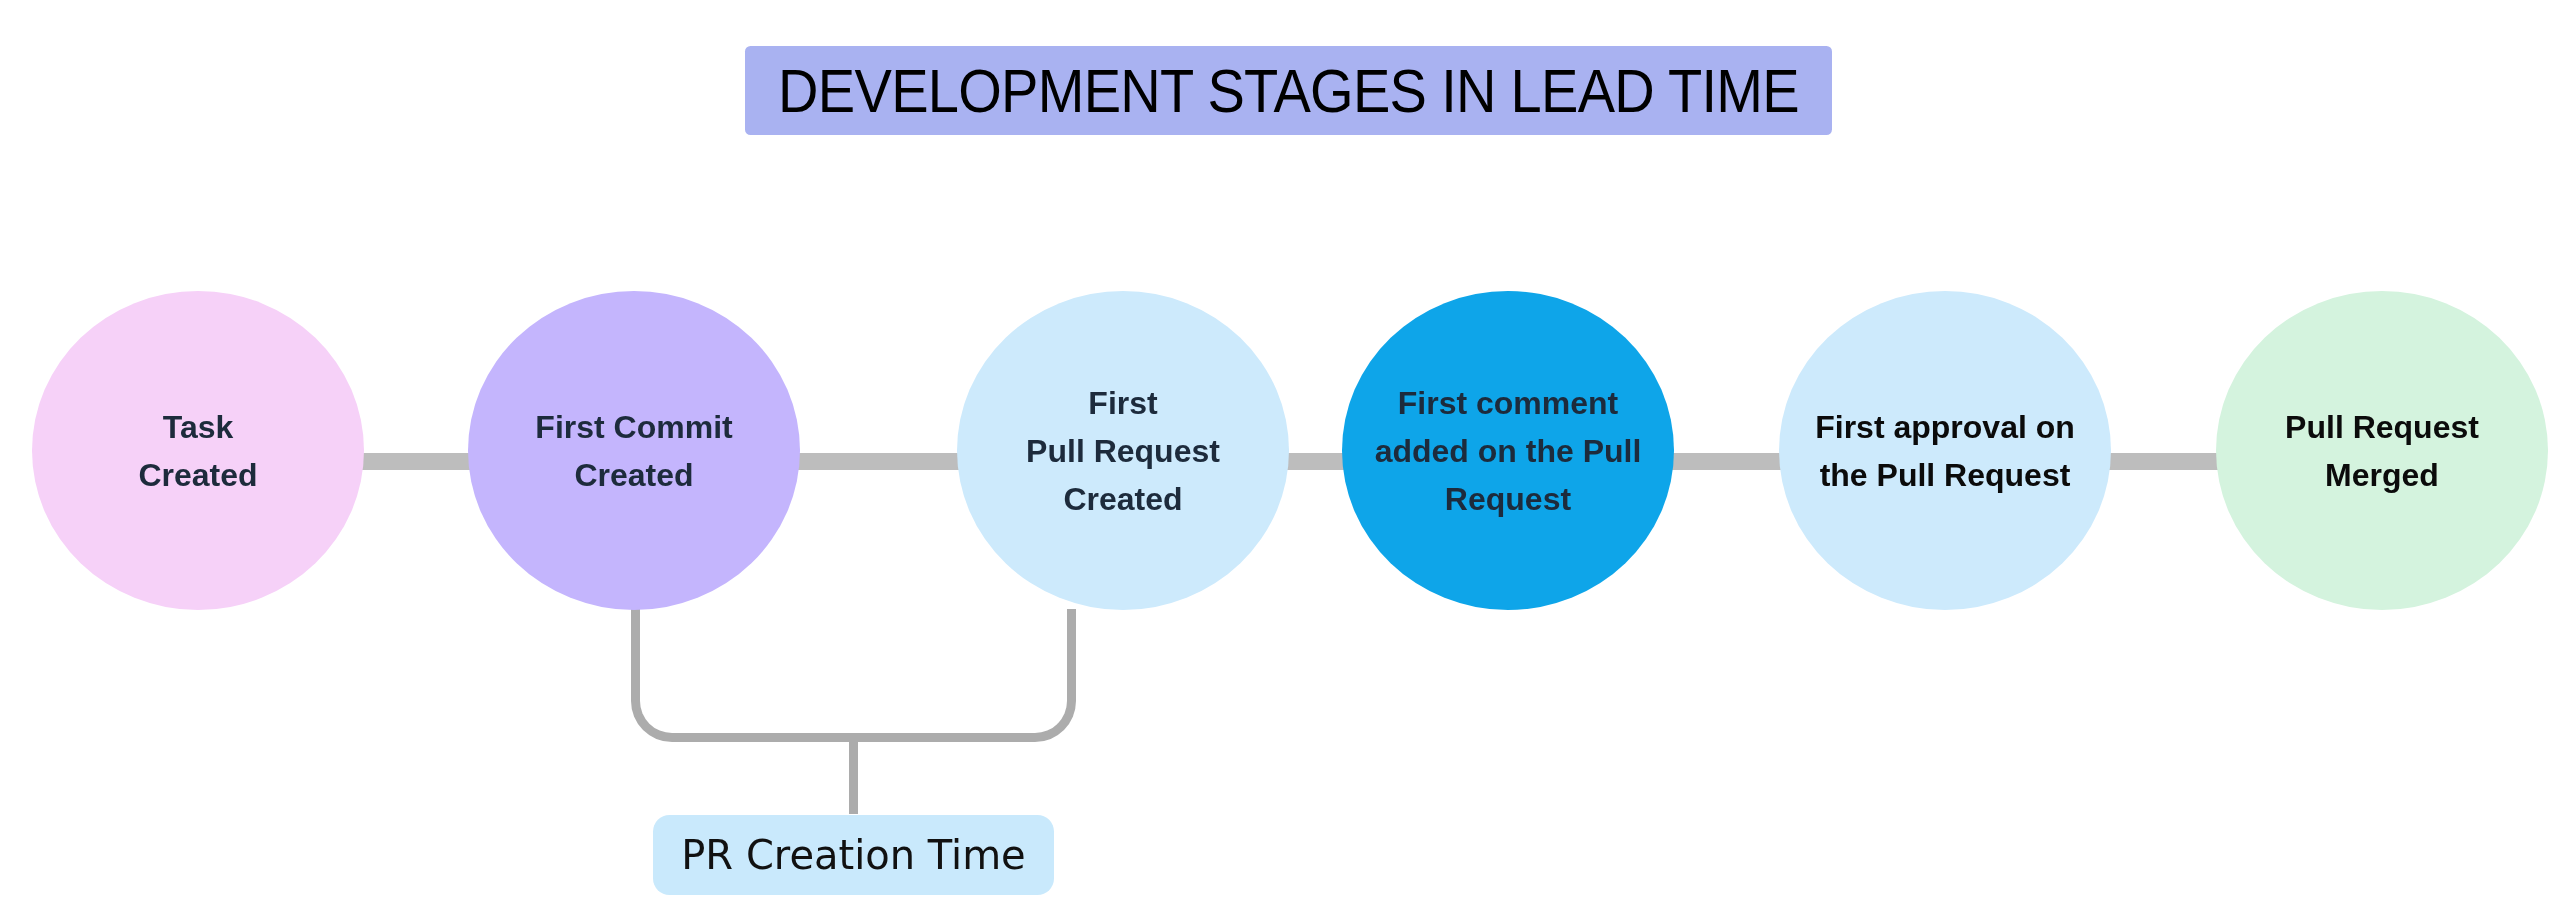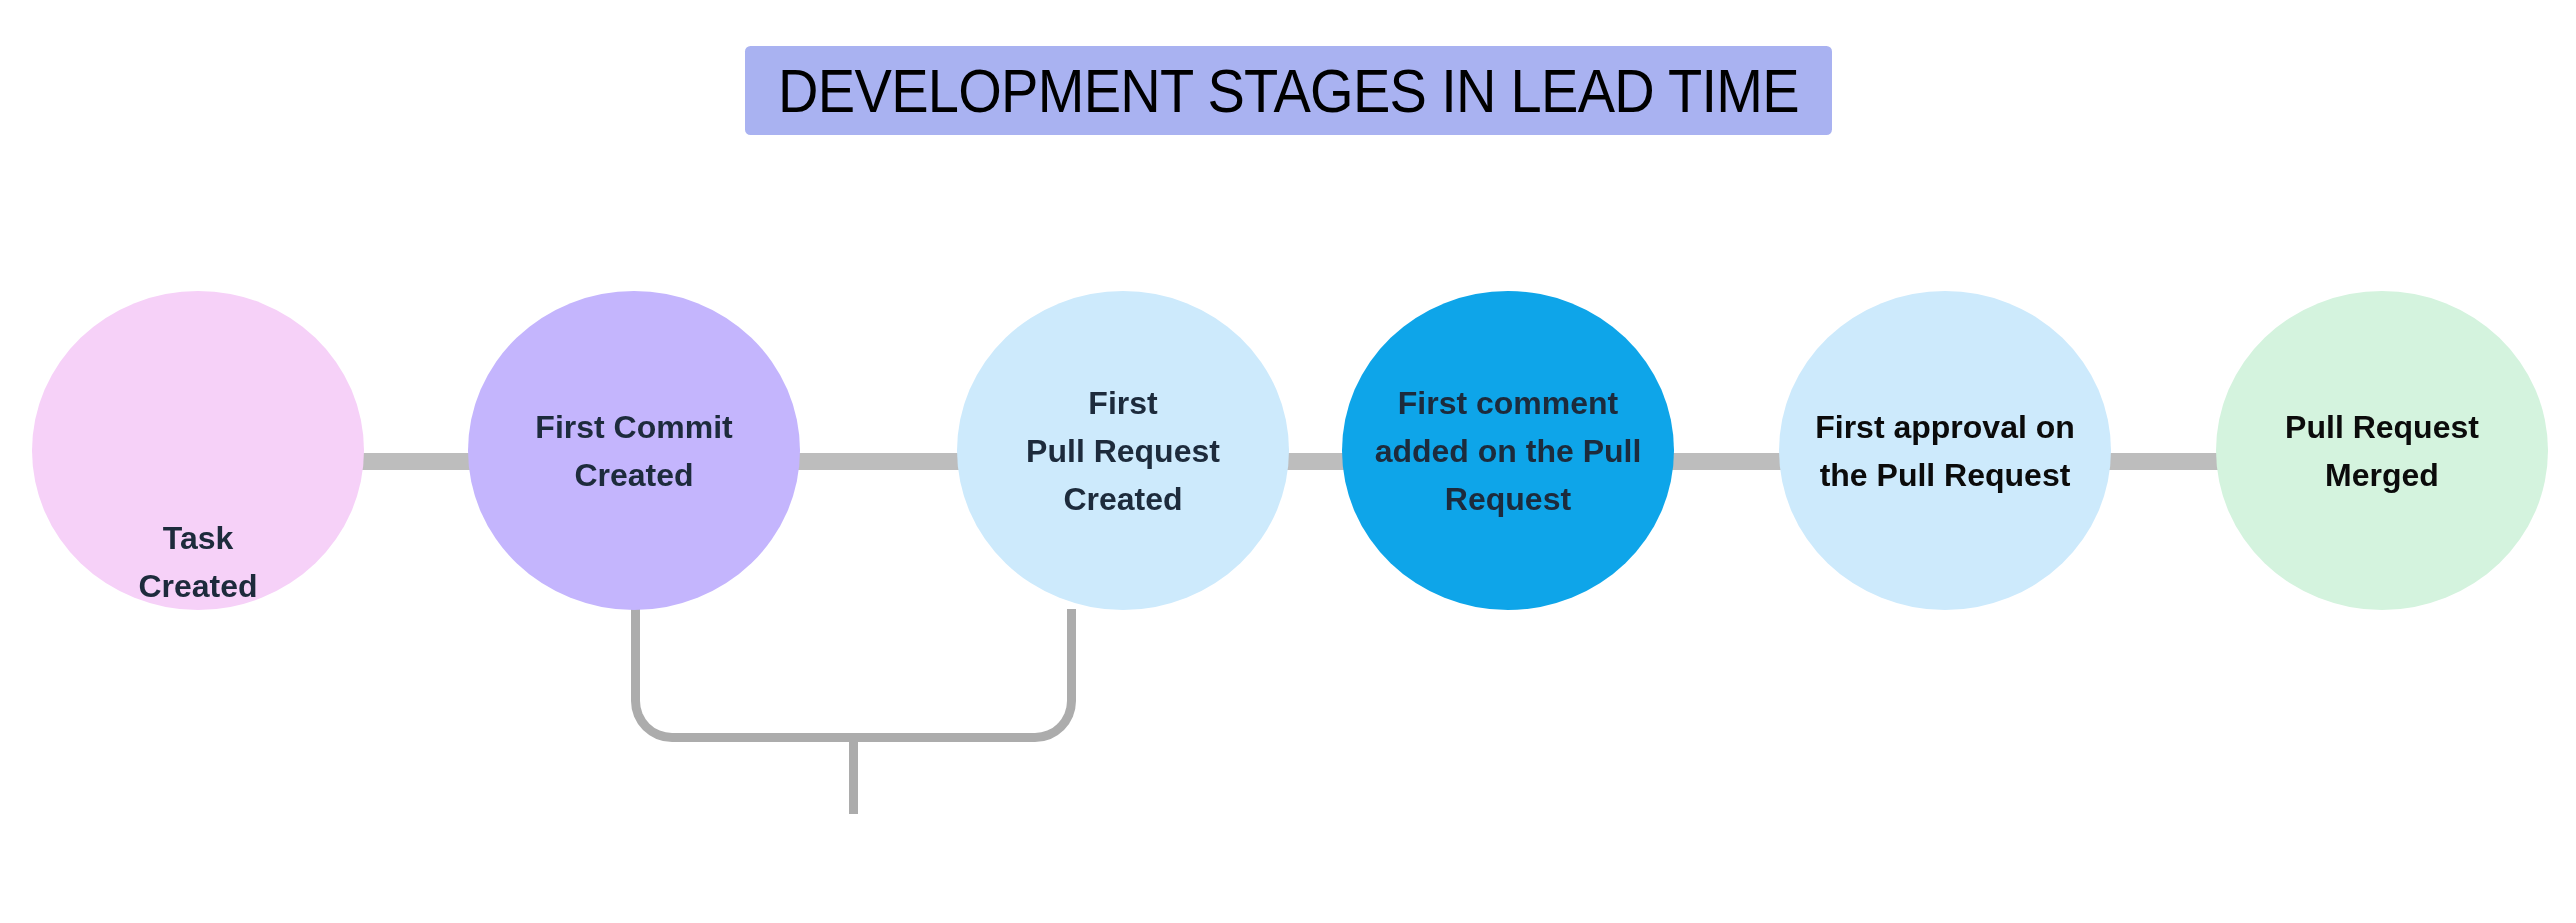--- a/index.html
+++ b/index.html
@@ -61,21 +61,21 @@
     justify-content: center;
     text-align: center;
     z-index: 2;
   }
   .stage-label {
     font-size: 32px;
     font-weight: 700;
     line-height: 1.5;
     white-space: pre-line;
   }
-  .stage-1 { left: 32px; align-items: flex-end; }
+  .stage-1 { left: 32px; }
   .stage-2 { left: 468px; }
   .stage-3 { left: 957px; }
   .stage-4 { left: 1342px; }
   .stage-5 { left: 1779px; }
   .stage-6 { left: 2216px; }
 
   
   .bracket {
     position: absolute;
     left: 631px;
@@ -156,15 +156,18 @@
 the Pull Request</span>
   </div>
   <div class="stage stage-6" style="background: rgb(212, 243, 222); color: rgb(11, 11, 11);">
     <span class="stage-label">Pull Request
 Merged</span>
   </div>
 
   <div class="bracket"></div>
   <div class="bracket-stem"></div>
 
+  <div class="annotation-box">
+    <span class="annotation-text">PR Creation Time</span>
+  </div>
 
 </div>
 
 
 </body></html>

